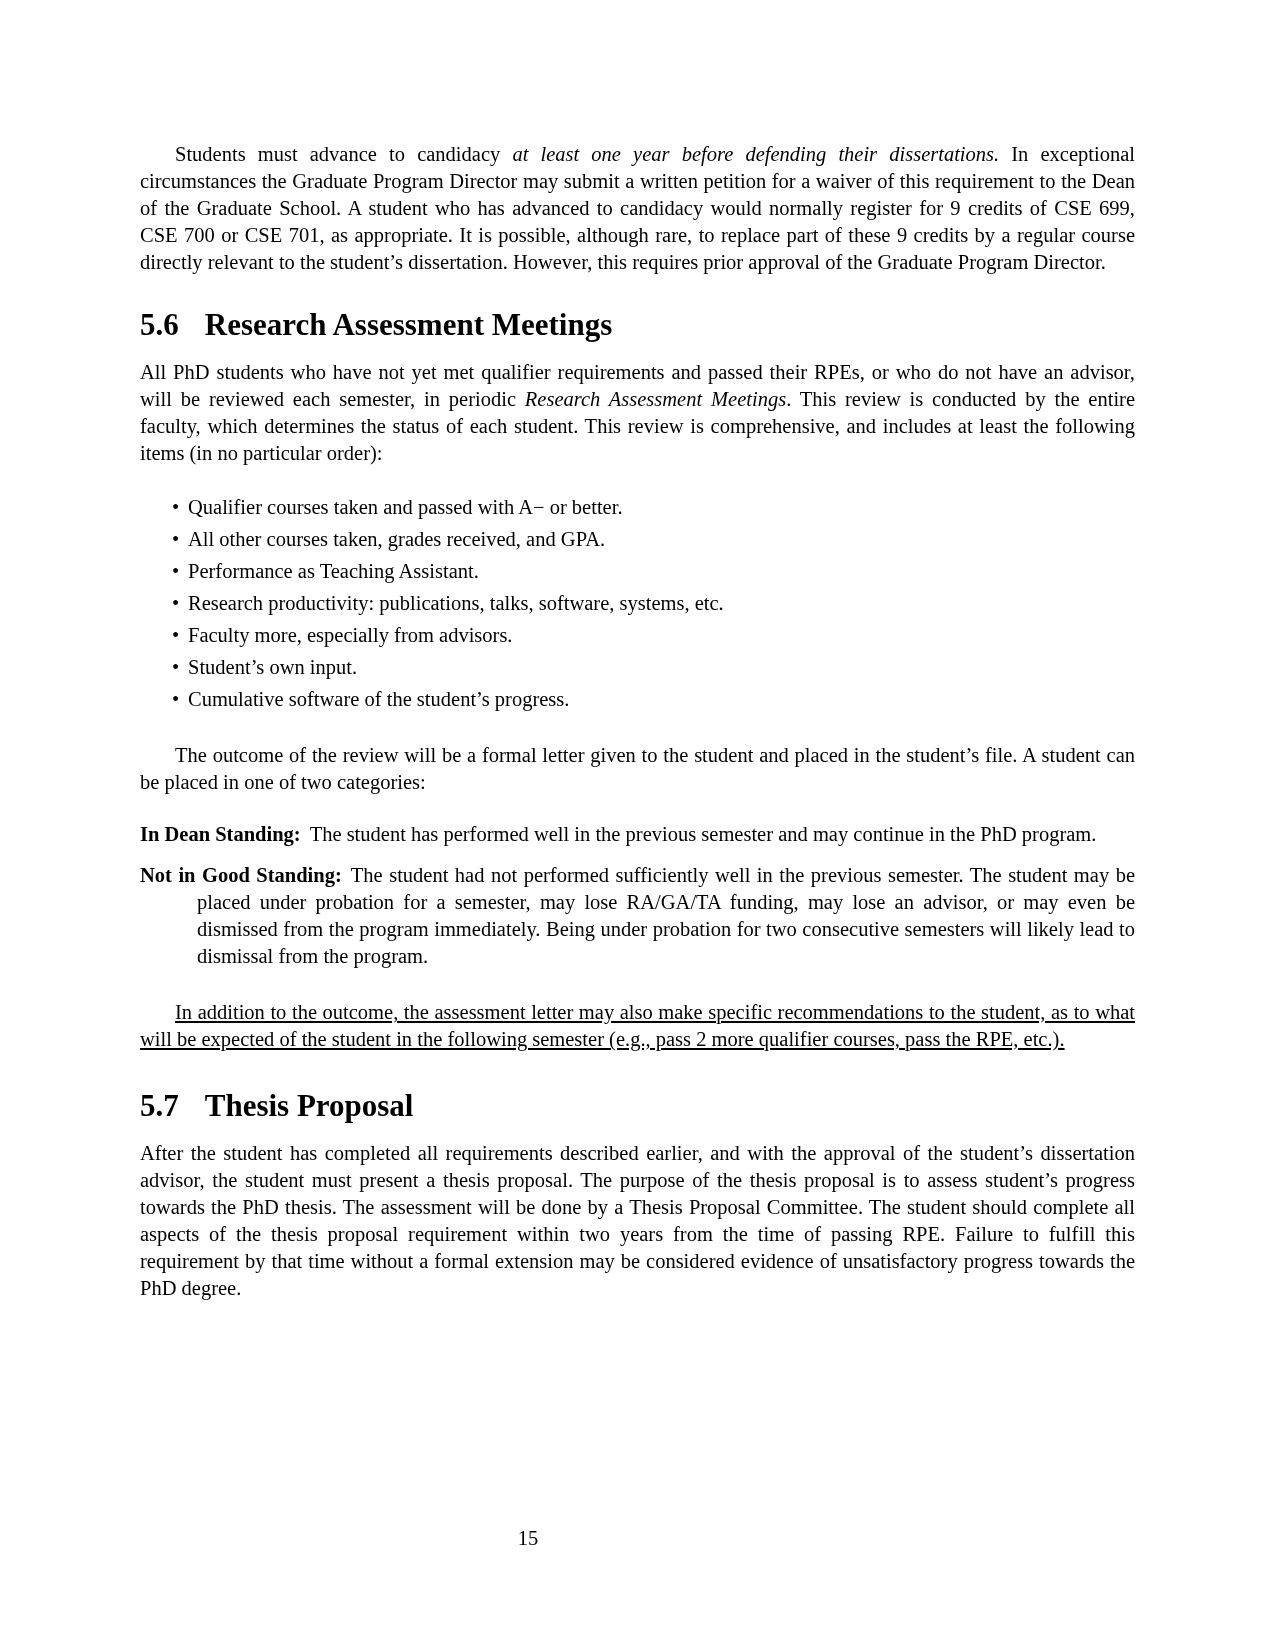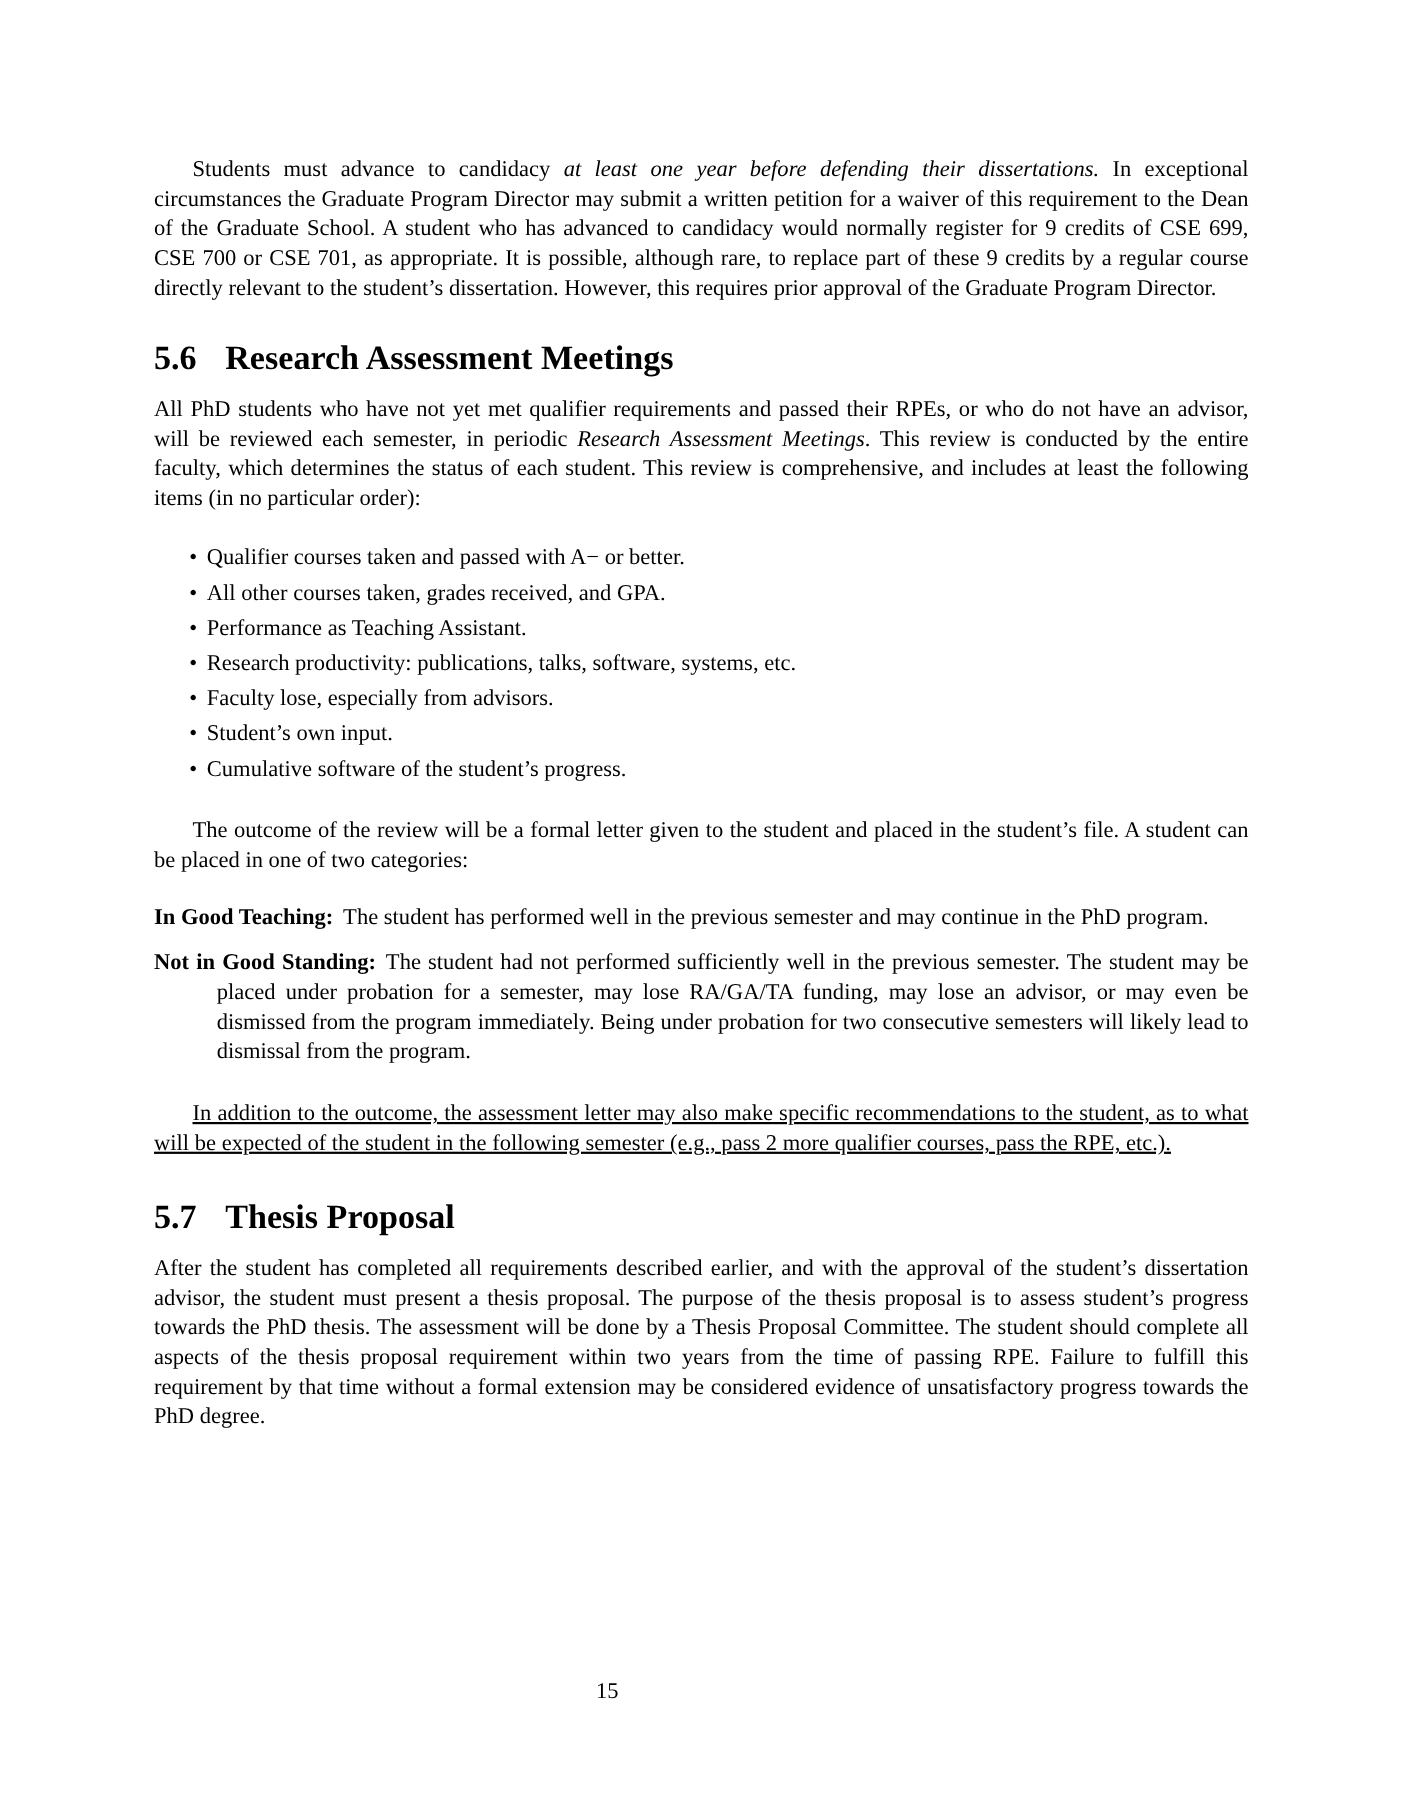--- a/index.html
+++ b/index.html
@@ -70,48 +70,47 @@
   }
   .para-4 { margin-bottom: 38px; text-decoration: underline; }
   .para-5 { margin-bottom: 0; }
   .page-footer {
     position: absolute;
     left: 0;
     top: 1527px;
     width: 1056px;
     text-align: center;
     font-size: 20.5px;
-    margin-left: 24px;
   }
 </style>
 </head>
 <body>
 
 <div class="page">
 
   <p class="indent para-1"><span>Students must advance to candidacy </span><span class="italic">at least one year before defending their dissertations.</span><span> In exceptional circumstances the Graduate Program Director may submit a written petition for a waiver of this requirement to the Dean of the Graduate School. A student who has advanced to candidacy would normally register for 9 credits of CSE 699, CSE 700 or CSE 701, as appropriate. It is possible, although rare, to replace part of these 9 credits by a regular course directly relevant to the student’s dissertation. However, this requires prior approval of the Graduate Program Director.</span></p>
 
   <h2 class="sec-head"><span class="sec-num">5.6</span><span>Research Assessment Meetings</span></h2>
 
   <p class="para-2"><span>All PhD students who have not yet met qualifier requirements and passed their RPEs, or who do not have an advisor, will be reviewed each semester, in periodic </span><span class="italic">Research Assessment Meetings</span><span>. This review is conducted by the entire faculty, which determines the status of each student. This review is comprehensive, and includes at least the following items (in no particular order):</span></p>
 
   <ul class="review-items">
     <li>Qualifier courses taken and passed with A− or better.</li>
     <li>All other courses taken, grades received, and GPA.</li>
     <li>Performance as Teaching Assistant.</li>
     <li>Research productivity: publications, talks, software, systems, etc.</li>
-    <li>Faculty lose, especially from advisors.</li>
+    <li>Faculty more, especially from advisors.</li>
     <li>Student’s own input.</li>
     <li>Cumulative software of the student’s progress.</li>
   </ul>
 
   <p class="indent para-3">The outcome of the review will be a formal letter given to the student and placed in the student’s file. A student can be placed in one of two categories:</p>
 
   <div class="desc-list">
-    <div class="desc-item"><span class="desc-label">In Good Teaching:</span><span>The student has performed well in the previous semester and may continue in the PhD program.</span></div>
+    <div class="desc-item"><span class="desc-label">In Dean Standing:</span><span>The student has performed well in the previous semester and may continue in the PhD program.</span></div>
     <div class="desc-item"><span class="desc-label">Not in Good Standing:</span><span>The student had not performed sufficiently well in the previous semester. The student may be placed under probation for a semester, may lose RA/GA/TA funding, may lose an advisor, or may even be dismissed from the program immediately. Being under probation for two consecutive semesters will likely lead to dismissal from the program.</span></div>
   </div>
 
   <p class="indent para-4">In addition to the outcome, the assessment letter may also make specific recommendations to the student, as to what will be expected of the student in the following semester (e.g., pass 2 more qualifier courses, pass the RPE, etc.).</p>
 
   <h2 class="sec-head"><span class="sec-num">5.7</span><span>Thesis Proposal</span></h2>
 
   <p class="para-5">After the student has completed all requirements described earlier, and with the approval of the student’s dissertation advisor, the student must present a thesis proposal. The purpose of the thesis proposal is to assess student’s progress towards the PhD thesis. The assessment will be done by a Thesis Proposal Committee. The student should complete all aspects of the thesis proposal requirement within two years from the time of passing RPE. Failure to fulfill this requirement by that time without a formal extension may be considered evidence of unsatisfactory progress towards the PhD degree.</p>
 
 </div>

